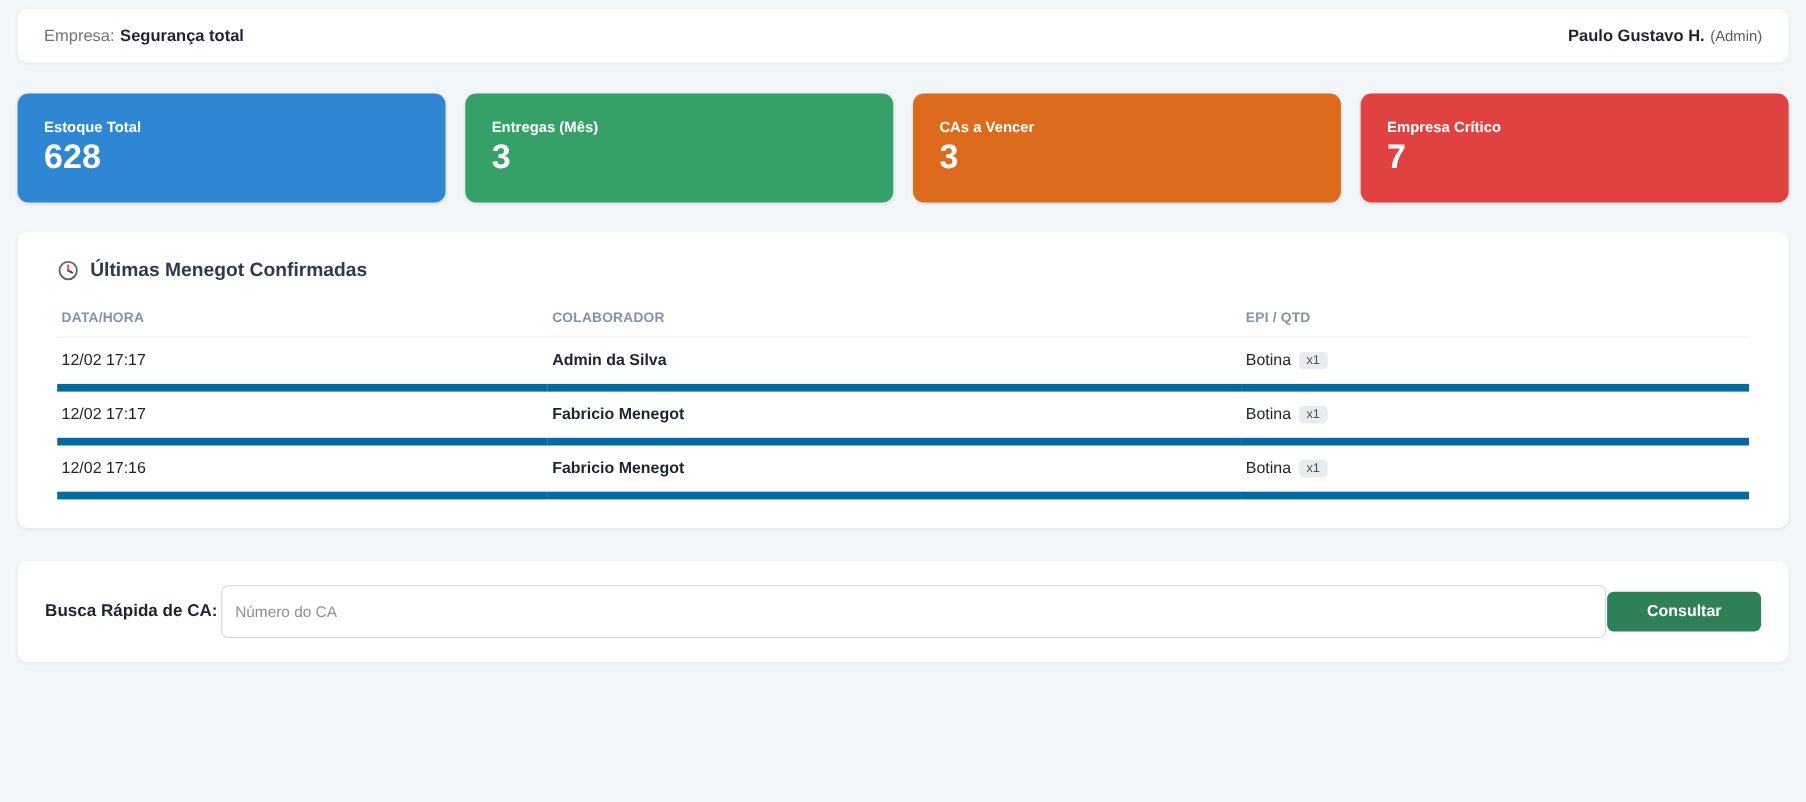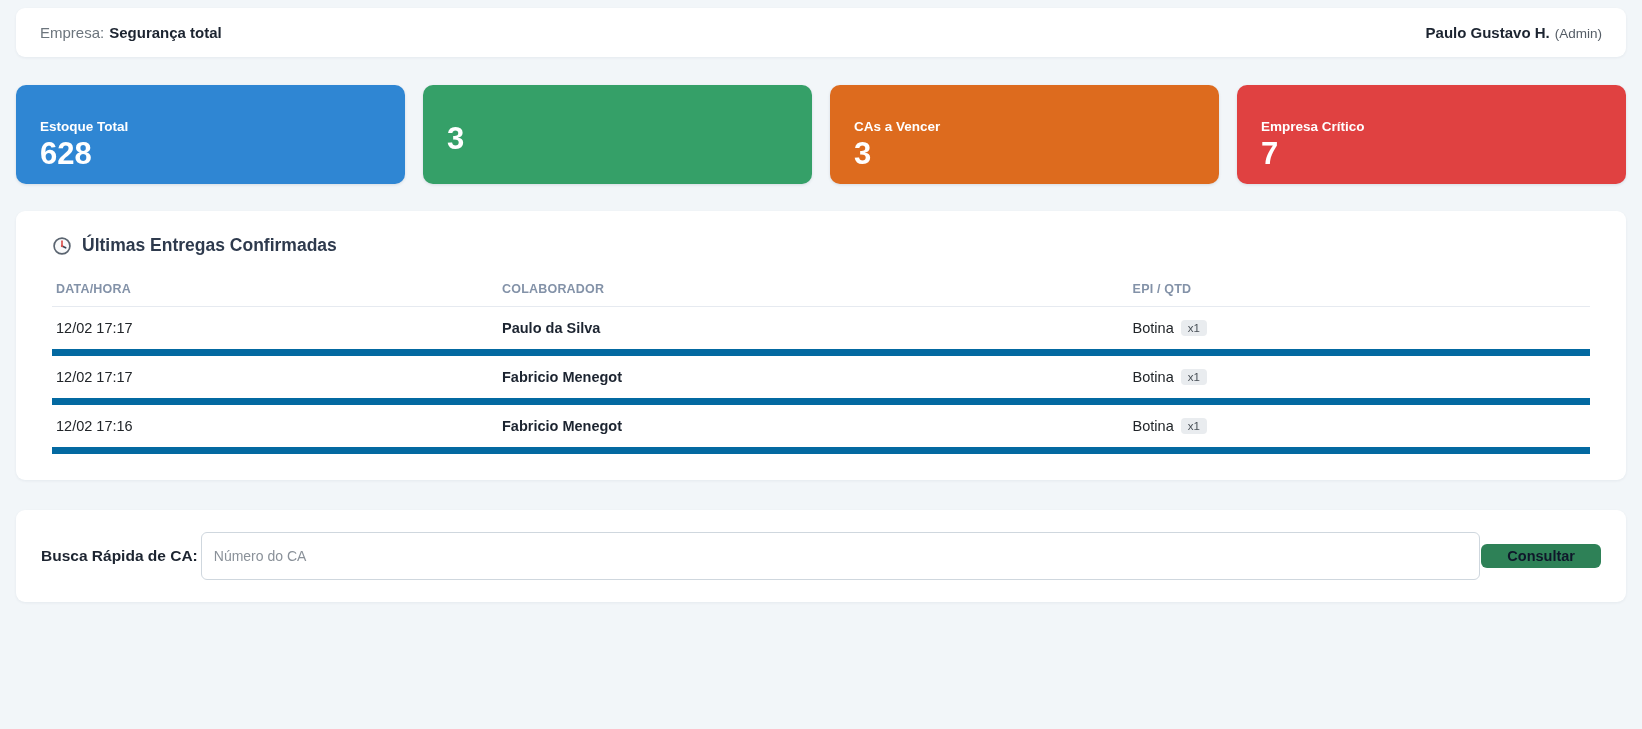--- a/index.html
+++ b/index.html
@@ -31,21 +31,21 @@
   
   .stats {
     margin-top: 28px;
     display: grid;
     grid-template-columns: repeat(4, 1fr);
     gap: 18px;
   }
   .stat-card {
     height: 99px;
     border-radius: 10px;
-    padding: 34px 24px 0 24px;
+    padding: 23px 24px 0 24px;
     color: #ffffff;
     box-shadow: 0 1px 3px rgba(20,40,70,0.12);
   }
   .stat-label { font-size: 13.5px; font-weight: bold; }
   .stat-value { font-size: 31px; font-weight: bold; margin-top: 3px; line-height: 1.1; }
   
   .table-card { margin-top: 27px; padding: 24px 36px 26px 36px; }
   .table-title {
     display: flex;
     align-items: center;
@@ -107,25 +107,25 @@
     border: 1px solid #cfd7de;
     border-radius: 6px;
     padding: 0 12px;
     font-size: 14px;
     font-family: inherit;
     color: #212529;
     outline: none;
   }
   .search-input::placeholder { color: #8a9199; }
   .search-button {
-    height: 24px;
-    padding: 0 26px;
+    height: 36px;
+    padding: 0 36px;
     border: none;
     border-radius: 6px;
-    color: #0f172a;
+    color: #ffffff;
     font-size: 14.5px;
     font-weight: bold;
     font-family: inherit;
     cursor: pointer;
   }
 </style>
 </head>
 <body>
 
 <div class="card topbar">
@@ -136,54 +136,55 @@
     <span class="user">Paulo Gustavo H.</span><span class="role">(Admin)</span>
   </div>
 </div>
 
 <div class="stats">
   <div class="stat-card" style="background-color: rgb(47, 134, 211);">
     <div class="stat-label">Estoque Total</div>
     <div class="stat-value">628</div>
   </div>
   <div class="stat-card" style="background-color: rgb(53, 160, 104);">
+    <div class="stat-label">Entregas (Mês)</div>
     <div class="stat-value">3</div>
   </div>
   <div class="stat-card" style="background-color: rgb(221, 107, 30);">
     <div class="stat-label">CAs a Vencer</div>
     <div class="stat-value">3</div>
   </div>
   <div class="stat-card" style="background-color: rgb(224, 65, 65);">
     <div class="stat-label">Empresa Crítico</div>
     <div class="stat-value">7</div>
   </div>
 </div>
 
 <div class="card table-card">
   <div class="table-title">
     <svg class="clock-icon" viewBox="0 0 24 24">
       <circle cx="12" cy="12" r="9.5" fill="#f8f9fa" stroke="#5a6470" stroke-width="2"></circle>
       <line x1="12" y1="12" x2="12" y2="6.2" stroke="#d9534f" stroke-width="2" stroke-linecap="round"></line>
       <line x1="12" y1="12" x2="16.4" y2="14.2" stroke="#3a4656" stroke-width="2" stroke-linecap="round"></line>
       <circle cx="12" cy="12" r="1.4" fill="#d9534f"></circle>
     </svg>
-    <span>Últimas Entregas Confirmadas</span>
+    <span>Últimas Menegot Confirmadas</span>
   </div>
   <table>
     <thead>
       <tr>
         <th class="col-datetime">DATA/HORA</th>
         <th class="col-collab">COLABORADOR</th>
         <th class="col-epi">EPI / QTD</th>
       </tr>
     </thead>
     <tbody>
       <tr>
         <td>12/02 17:17</td>
-        <td class="collab">Paulo da Silva</td>
+        <td class="collab">Admin da Silva</td>
         <td><span>Botina</span><span class="qty-badge">x1</span></td>
       </tr>
       <tr>
         <td>12/02 17:17</td>
         <td class="collab">Fabricio Menegot</td>
         <td><span>Botina</span><span class="qty-badge">x1</span></td>
       </tr>
       <tr>
         <td>12/02 17:16</td>
         <td class="collab">Fabricio Menegot</td>

